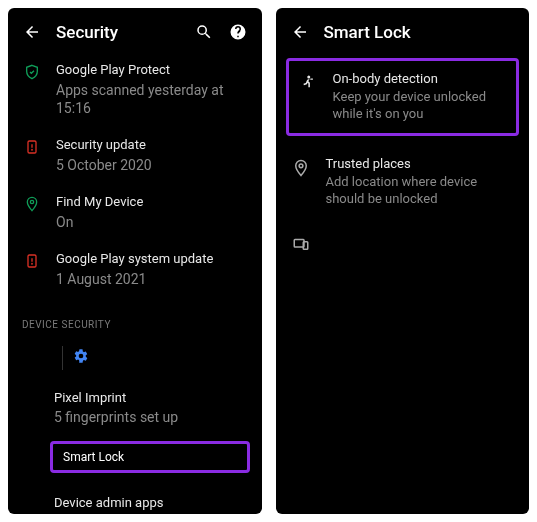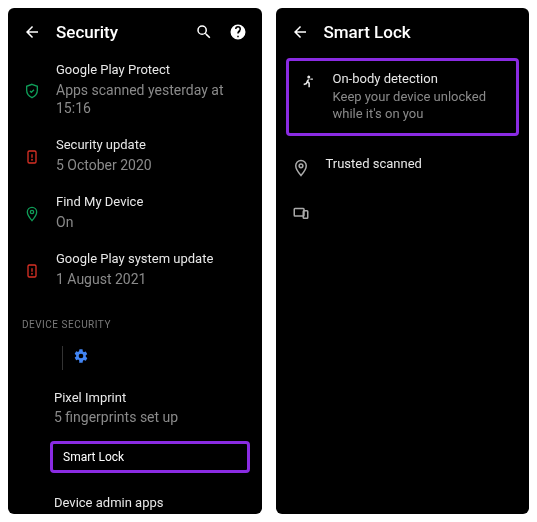--- a/index.html
+++ b/index.html
@@ -44,21 +44,21 @@
   .icon-btn svg { width: 18px; height: 18px; fill: currentColor; }
   .section-header {
     font-size: 10px;
     letter-spacing: 0.5px;
     color: #7a7a7a;
     padding: 12px 14px 6px 14px;
     text-transform: uppercase;
   }
   .row {
     display: flex;
-    align-items: center;
+    align-items: flex-start;
     padding: 10px 14px;
     gap: 14px;
   }
   .row .leading {
     width: 20px;
     display: flex;
     justify-content: center;
     padding-top: 2px;
     flex-shrink: 0;
   }
@@ -263,21 +263,22 @@
   </div>
 
   <div class="phone2-row">
     <div class="leading">
       <svg viewBox="0 0 24 24" fill="none" stroke="#aaa" stroke-width="2">
           <path d="M12 2a7 7 0 017 7c0 5-7 13-7 13S5 14 5 9a7 7 0 017-7z"></path>
           <circle cx="12" cy="9" r="2.5"></circle>
         </svg>
     </div>
     <div class="body">
-      <div class="t1">Trusted scanned</div>
+      <div class="t1">Trusted places</div>
+      <div class="t2">Add location where device should be unlocked</div>
     </div>
   </div>
 
   <div class="phone2-row">
     <div class="leading">
       <svg viewBox="0 0 24 24" fill="none" stroke="#aaa" stroke-width="2">
           <rect x="3" y="6" width="13" height="10" rx="1"></rect>
           <rect x="15" y="9" width="6" height="10" rx="1"></rect>
         </svg>
     </div>

